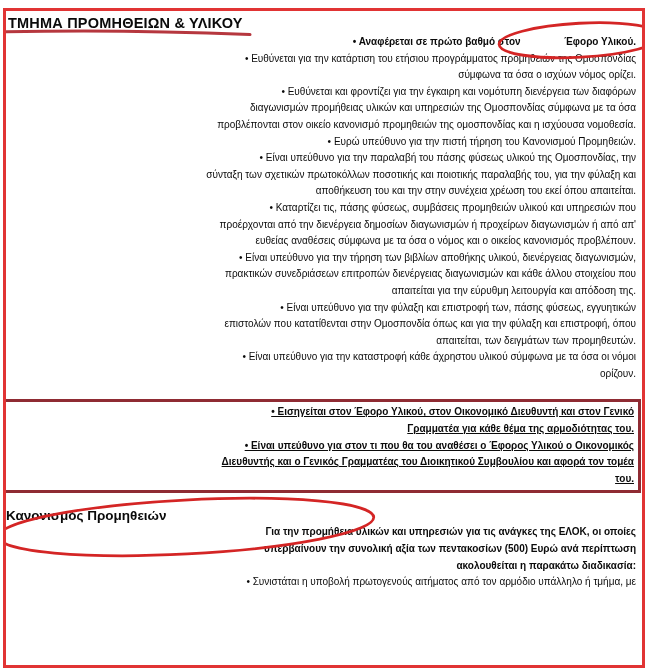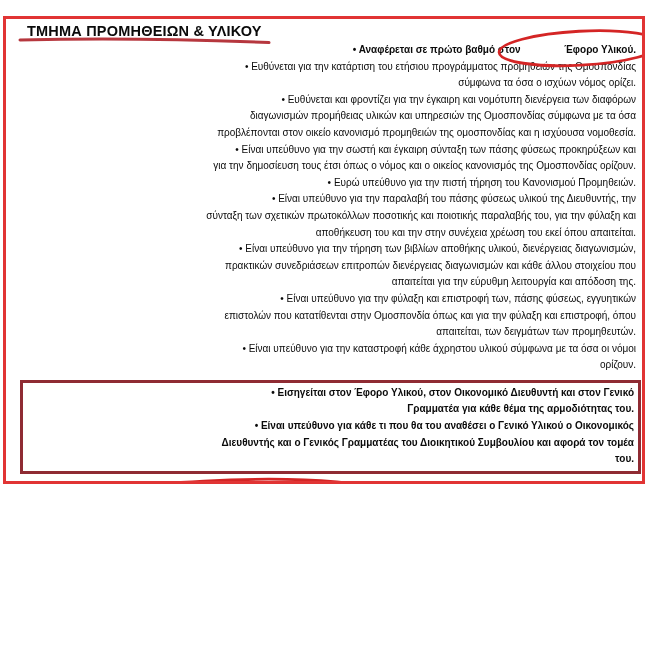--- a/index.html
+++ b/index.html
@@ -10,25 +10,25 @@
     font-family: "Liberation Sans", sans-serif;
   }
   .page {
     position: relative;
     width: 648px; height: 670px;
     background: var(--page-bg, #ffffff);
     color: var(--text, #0a0a0a);
   }
   .frame {
     position: absolute;
-    left: 3px; top: 16px;
-    width: 642px; height: 468px;
+    left: 3px; top: 8px;
+    width: 642px; height: 660px;
     box-sizing: border-box;
     border: 3px solid var(--outer-border, #e13434);
-    padding: 3px 6px 4px 19px;
+    padding: 3px 6px 4px 0;
     overflow: hidden;
   }
   .doc-title {
     position: relative;
     display: inline-block;
     margin: 1px 0 2px 2px;
     font-size: 14.5px;
     font-weight: bold;
     line-height: 17px;
     letter-spacing: 0.2px;
@@ -53,23 +53,24 @@
     display: inline-block;
   }
   .ellipse-svg {
     position: absolute;
     left: 50%; top: 50%;
     transform: translate(-50%, -54%) rotate(-3deg);
     pointer-events: none;
   }
   .inner-box {
     box-sizing: border-box;
-    margin: 6px -5px 2px -5px;
+    margin: 17px -5px 2px -5px;
     border: 3px solid var(--inner-box-border, #8f2b33);
     padding: 2px 4px 3px 4px;
+    text-decoration: underline;
   }
   .inner-box .para { text-indent: 42px; }
   .section2-heading {
     position: relative;
     margin: 12px 0 0 0;
     font-size: 13.5px;
     font-weight: bold;
     line-height: 17px;
     display: inline-block;
   }
@@ -97,39 +98,40 @@
 
     <p class="para bold first-bullet"><span>• Αναφέρεται σε πρώτο βαθμό στον </span><span class="circled-phrase"><span>Έφορο Υλικού.</span><svg class="ellipse-svg" width="170" height="44">
             <ellipse cx="85" cy="22" rx="81" ry="17" fill="none" stroke="#d42525" stroke-width="2.8"></ellipse>
           </svg></span></p>
 
     <p class="para">• Ευθύνεται για την κατάρτιση του ετήσιου προγράμματος προμηθειών της Ομοσπονδίας
 σύμφωνα τα όσα ο ισχύων νόμος ορίζει.</p>
     <p class="para">• Ευθύνεται και φροντίζει για την έγκαιρη και νομότυπη διενέργεια των διαφόρων
 διαγωνισμών προμήθειας υλικών και υπηρεσιών της Ομοσπονδίας σύμφωνα με τα όσα
 προβλέπονται στον οικείο κανονισμό προμηθειών της ομοσπονδίας και η ισχύουσα νομοθεσία.</p>
-    <p class="para">• Είναι υπεύθυνο για την σωστή και έγκαιρη σύνταξη των πάσης φύσεως προκηρύξεων και
-για την δημοσίευση τους έτσι όπως ο νόμος και ο οικείος κανονισμός της Ομοσπονδίας ορίζουν.</p>
     <p class="para">• Ευρώ υπεύθυνο για την πιστή τήρηση του Κανονισμού Προμηθειών.</p>
-    <p class="para">• Είναι υπεύθυνο για την παραλαβή του πάσης φύσεως υλικού της Διευθυντής, την
+    <p class="para">• Είναι υπεύθυνο για την παραλαβή του πάσης φύσεως υλικού της Ομοσπονδίας, την
 σύνταξη των σχετικών πρωτοκόλλων ποσοτικής και ποιοτικής παραλαβής του, για την φύλαξη και
 αποθήκευση του και την στην συνέχεια χρέωση του εκεί όπου απαιτείται.</p>
+    <p class="para">• Καταρτίζει τις, πάσης φύσεως, συμβάσεις προμηθειών υλικού και υπηρεσιών που
+προέρχονται από την διενέργεια δημοσίων διαγωνισμών ή προχείρων διαγωνισμών ή από απ'
+ευθείας αναθέσεις σύμφωνα με τα όσα ο νόμος και ο οικείος κανονισμός προβλέπουν.</p>
     <p class="para">• Είναι υπεύθυνο για την τήρηση των βιβλίων αποθήκης υλικού, διενέργειας διαγωνισμών,
 πρακτικών συνεδριάσεων επιτροπών διενέργειας διαγωνισμών και κάθε άλλου στοιχείου που
 απαιτείται για την εύρυθμη λειτουργία και απόδοση της.</p>
     <p class="para">• Είναι υπεύθυνο για την φύλαξη και επιστροφή των, πάσης φύσεως, εγγυητικών
 επιστολών που κατατίθενται στην Ομοσπονδία όπως και για την φύλαξη και επιστροφή, όπου
 απαιτείται, των δειγμάτων των προμηθευτών.</p>
     <p class="para">• Είναι υπεύθυνο για την καταστροφή κάθε άχρηστου υλικού σύμφωνα με τα όσα οι νόμοι
 ορίζουν.</p>
 
     <div class="inner-box">
       <p class="para bold">• Εισηγείται στον Έφορο Υλικού, στον Οικονομικό Διευθυντή και στον Γενικό
 Γραμματέα για κάθε θέμα της αρμοδιότητας του.</p>
-      <p class="para bold">• Είναι υπεύθυνο για κάθε τι που θα του αναθέσει ο Γενικό Υλικού ο Οικονομικός
+      <p class="para bold">• Είναι υπεύθυνο για στον τι που θα του αναθέσει ο Έφορος Υλικού ο Οικονομικός
 Διευθυντής και ο Γενικός Γραμματέας του Διοικητικού Συμβουλίου και αφορά τον τομέα
 του.</p>
     </div>
 
     <h2 class="section2-heading">
       <span>Κανονισμός Προμηθειών</span>
       <svg class="big-ellipse-svg" width="392" height="64">
         <ellipse cx="194" cy="31" rx="188" ry="27" fill="none" stroke="#d42525" stroke-width="2.8" transform="rotate(-3 194 31)"></ellipse>
       </svg>
     </h2>

